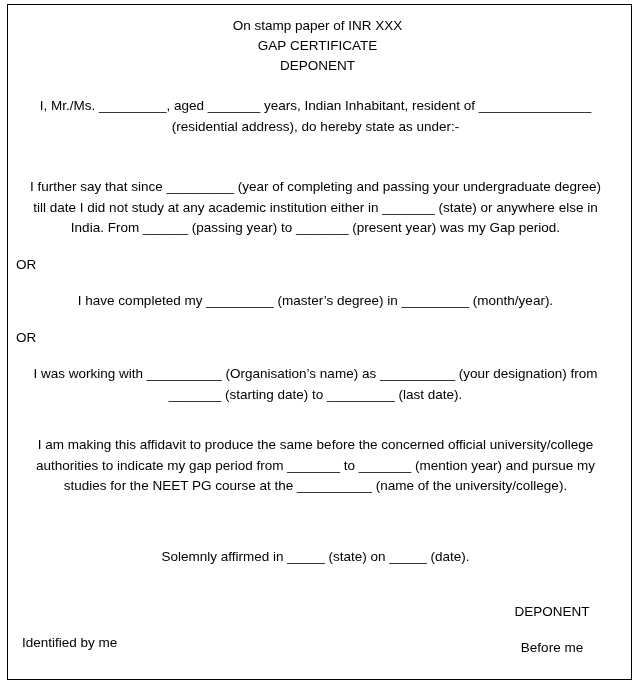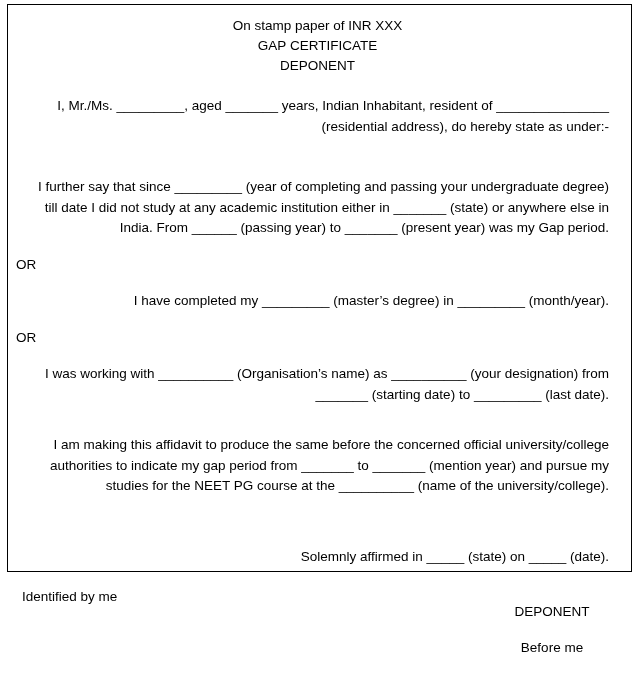--- a/index.html
+++ b/index.html
@@ -12,61 +12,62 @@
     height: 693px;
     font-family: "Liberation Sans", sans-serif;
     color: #000000;
     overflow: hidden;
   }
   .page {
     position: absolute;
     left: 7px;
     top: 4px;
     width: 625px;
-    height: 568px;
+    height: 676px;
     border: 1px solid #000000;
     box-sizing: border-box;
     background: #ffffff;
   }
   .inner {
     padding: 11px 12px 0 8px;
     box-sizing: border-box;
     height: 100%;
   }
   .header-block {
     text-align: center;
   }
   .header-line {
     font-size: 13.5px;
     line-height: 20px;
     white-space: pre;
   }
   .body-para {
     font-size: 13.5px;
     line-height: 20.5px;
-    text-align: right;
+    text-align: center;
     margin: 0;
     padding: 0 10px 0 6px;
   }
   .spacer-sm { height: 16px; }
   .spacer-md { height: 20px; }
   .spacer-xl { height: 30px; }
   .or-line {
     font-size: 13.5px;
     line-height: 20.5px;
     margin: 0;
   }
   .sign-row {
     position: relative;
     padding: 0 10px 0 6px;
     font-size: 13.5px;
     line-height: 20.5px;
   }
   .sign-left {
     display: inline-block;
+    margin-top: 46px;
   }
   .sign-right {
     position: absolute;
     left: 476px;
     top: 0;
     width: 120px;
     text-align: center;
     font-size: 13.5px;
     line-height: 20.5px;
   }

